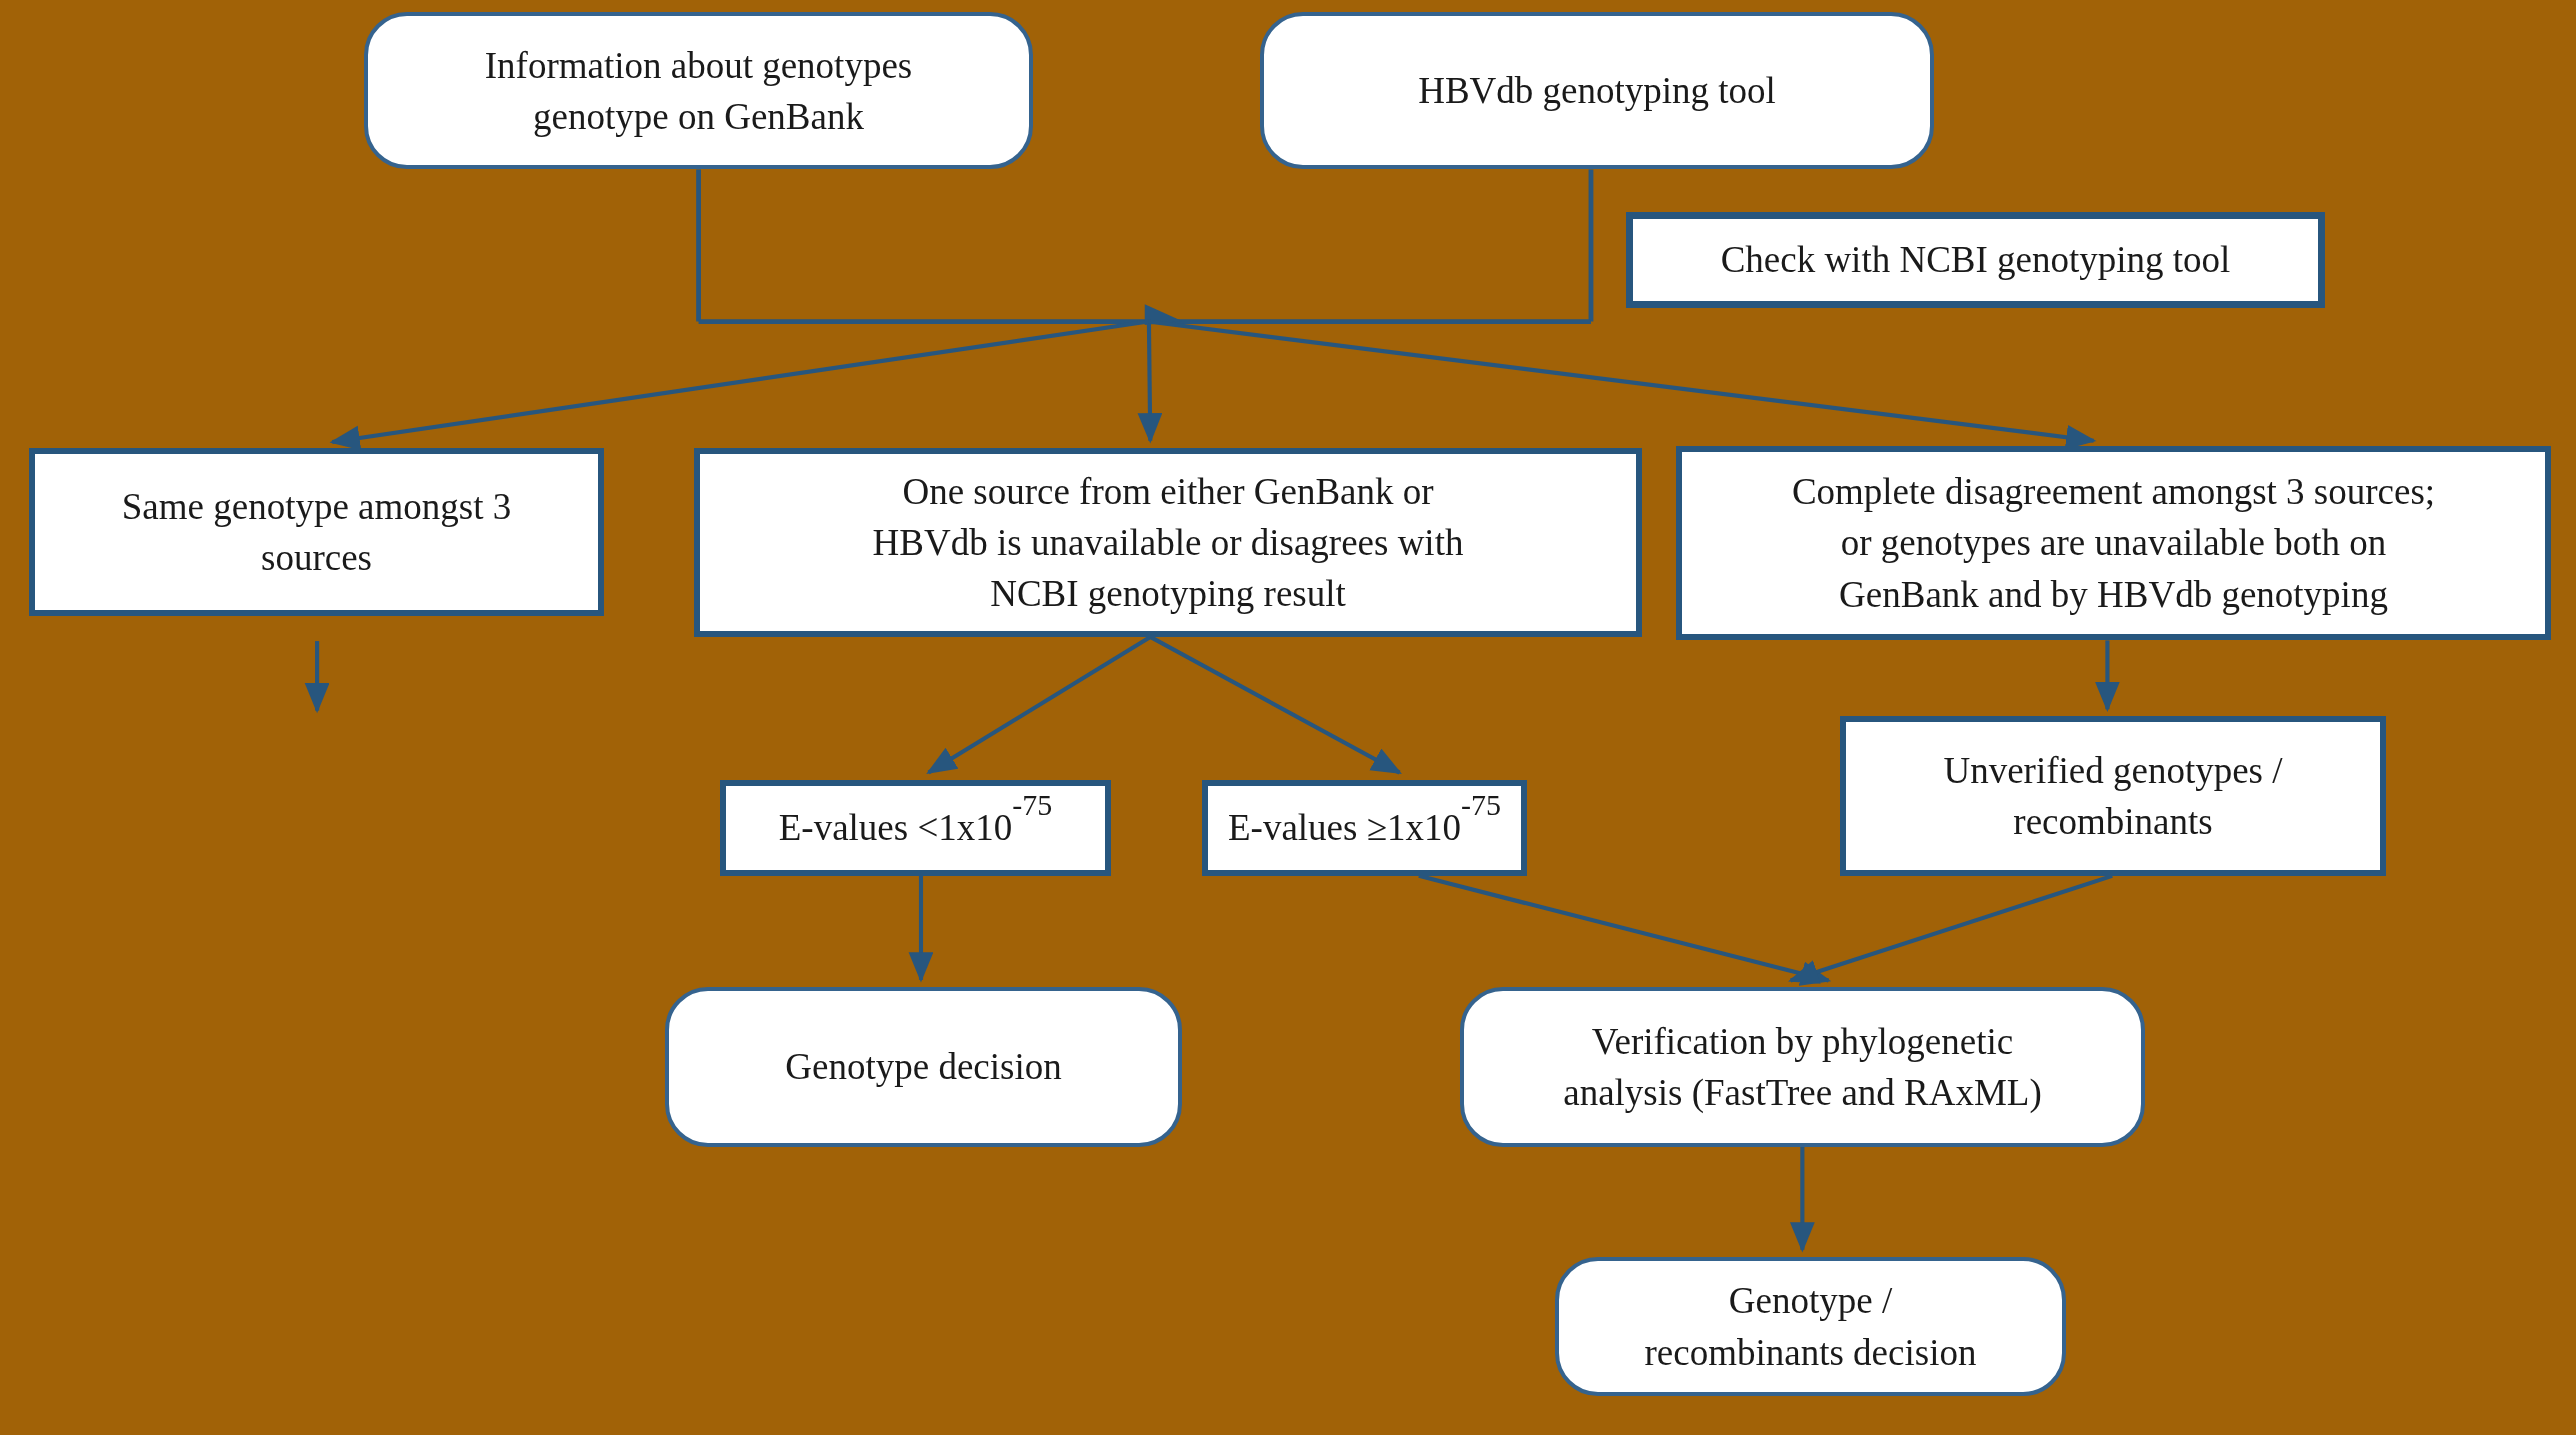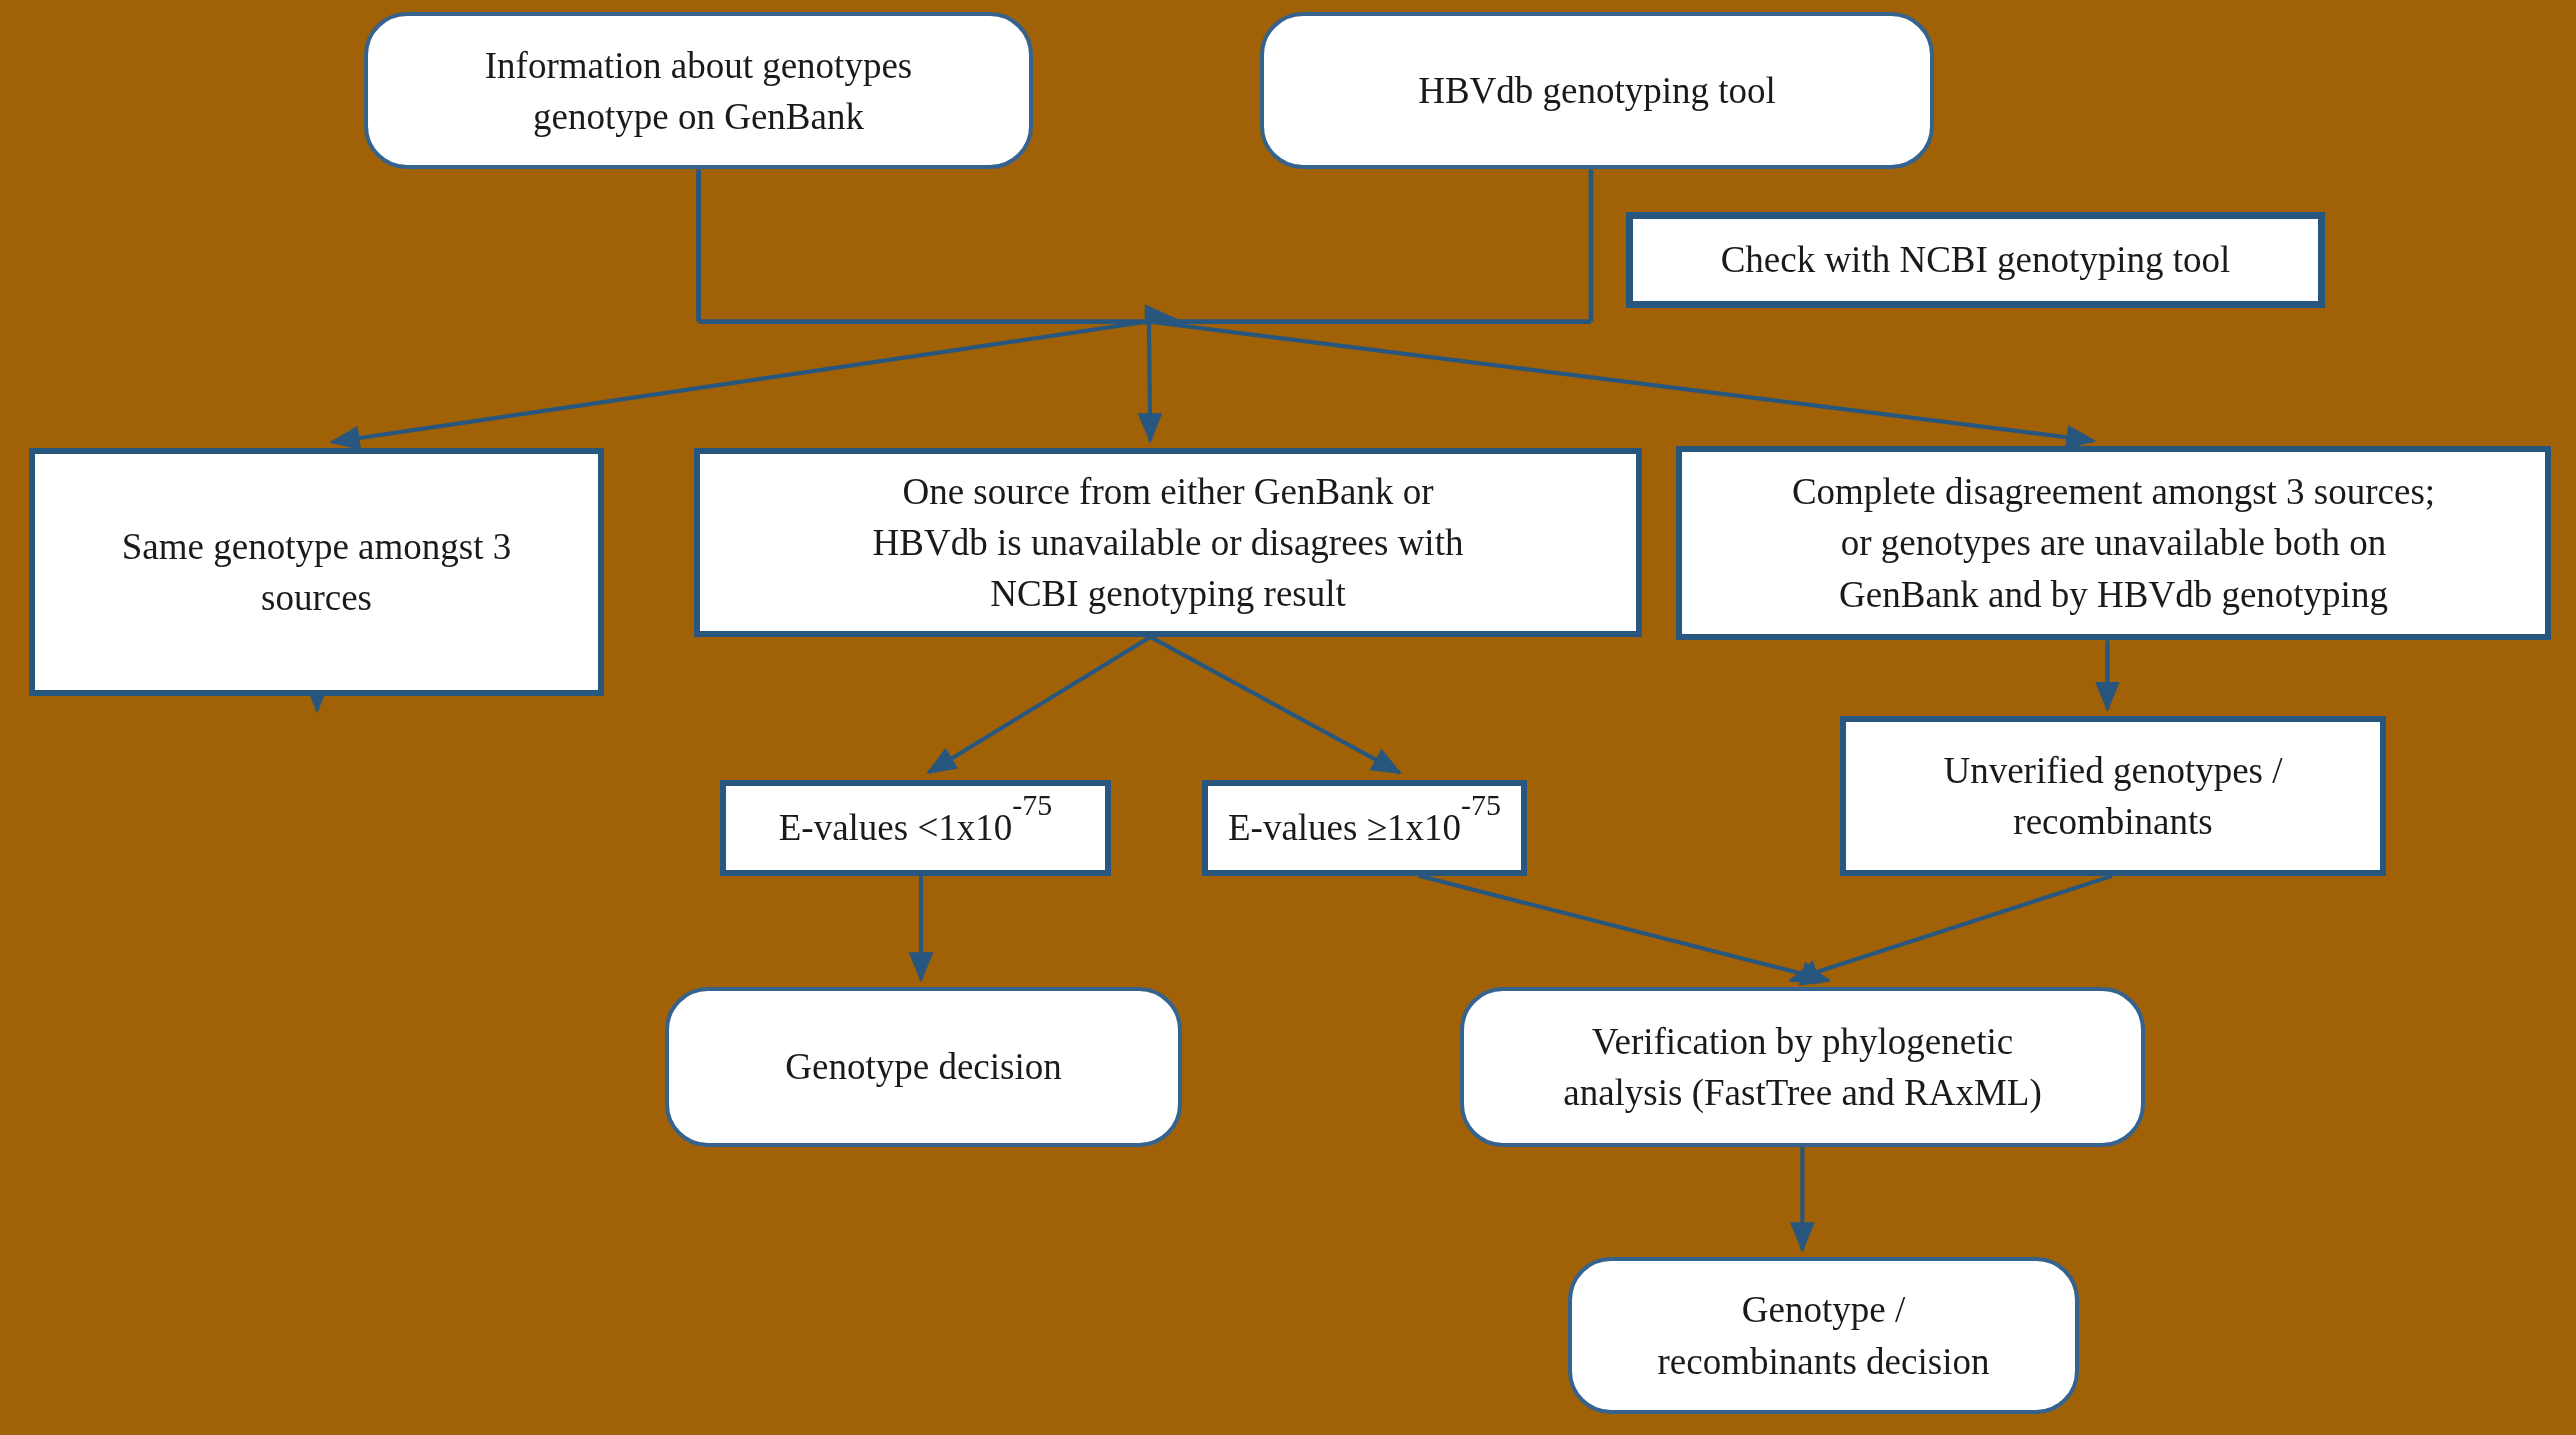--- a/index.html
+++ b/index.html
@@ -31,30 +31,30 @@
   }
   .rect{border:6.2px solid var(--accent);}
   .rect-thick{border:7.6px solid var(--accent);}
   .rounded{border:4.1px solid var(--accent-light);border-radius:43px;}
   sup.exp{font-size:30px;line-height:0;position:relative;top:-12.4px;}
 
   
   #n-genbank-info      {left:364px;  top:12.4px;   width:669px;  height:157px;}
   #n-hbvdb-tool        {left:1260px; top:12.4px;   width:674px;  height:157px;}
   #n-ncbi-check        {left:1626px; top:212px;  width:699px; height:96px;}
-  #n-same-genotype     {left:29px;   top:448px;  width:575px;  height:248px;}
+  #n-same-genotype     {left:29px;   top:448px;  width:575px;  height:168px;}
   #n-one-source        {left:694px; top:448px;  width:948px; height:189px;}
   #n-complete-disagree {left:1676px; top:446px;  width:875px; height:194px;}
   #n-genrec-left       {left:48px;   top:718px; width:536px;  height:160px;}
   #n-evalues-lt        {left:720px; top:780px; width:391px;  height:96px;}
   #n-evalues-ge        {left:1202px; top:780px; width:325px;  height:96px;}
   #n-unverified        {left:1840px; top:716px; width:546px;  height:160px;}
   #n-genotype-decision {left:665px;  top:987px; width:517px;  height:160px;}
   #n-verification      {left:1460px; top:987px; width:685px;  height:160px;}
-  #n-genrec-bottom     {left:1555px; top:1257px; width:511px;  height:157px;margin-left:13px;}
+  #n-genrec-bottom     {left:1555px; top:1257px; width:511px;  height:139px;}
 </style>
 </head>
 <body>
 
 <div id="stage">
 
   <svg id="wires" viewBox="0 0 3740 2084" xmlns="http://www.w3.org/2000/svg">
     <defs>
       <marker id="arrow" markerUnits="userSpaceOnUse" markerWidth="50" markerHeight="38" refX="40" refY="18" orient="auto">
         <path d="M0,0 L44,18 L0,36 Z" fill="#27567e"></path>

